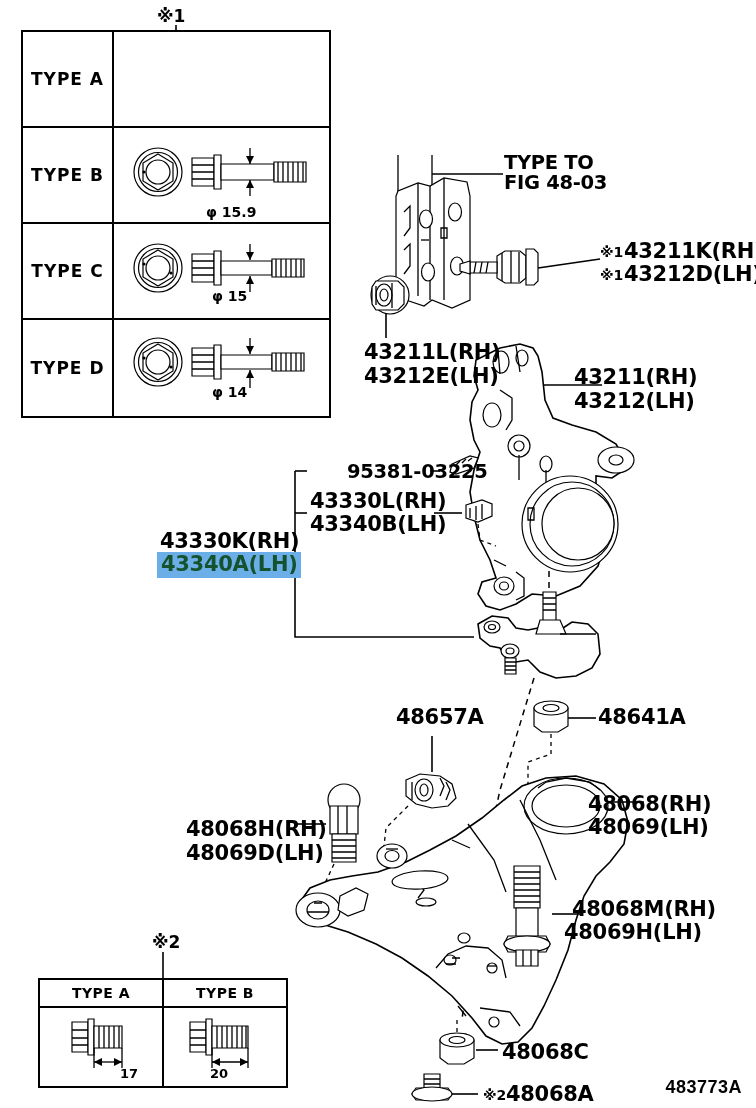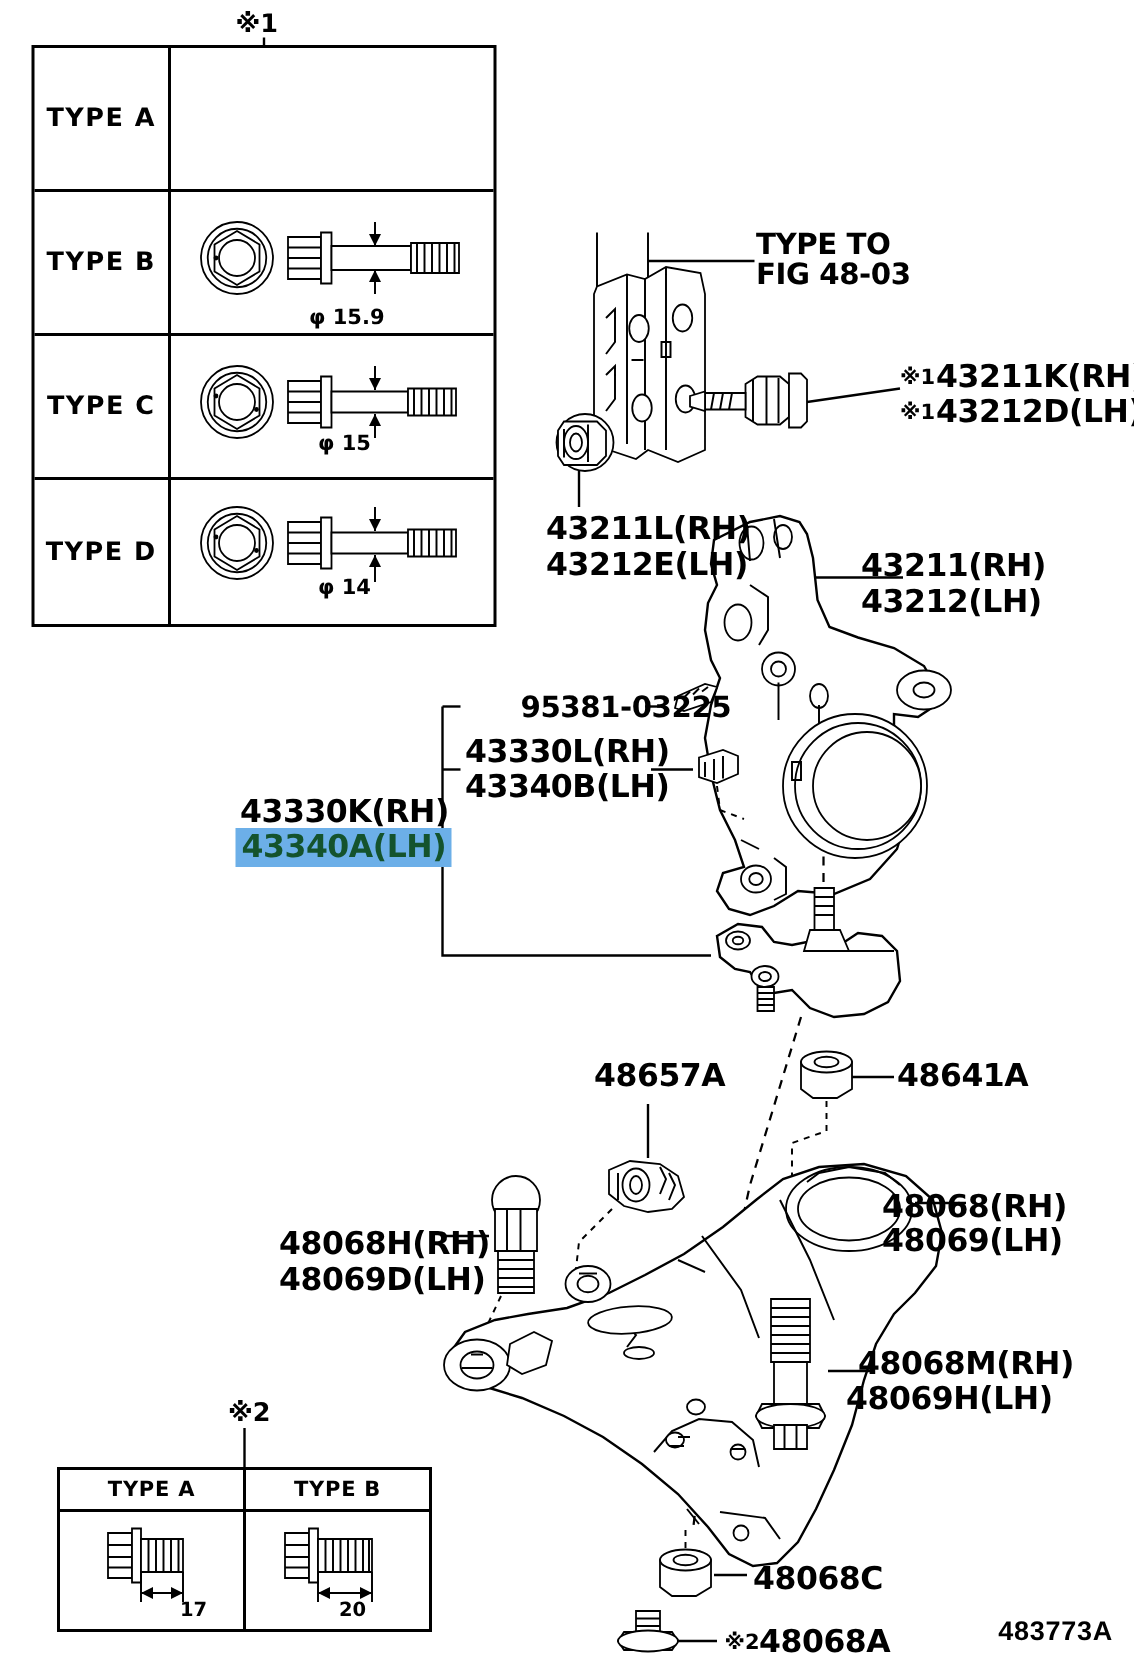--- a/index.html
+++ b/index.html
@@ -527,20 +527,20 @@
           <path class="fillw-t" d="M26,14 L42,14 L42,44 L26,44 Z"></path>
           <path class="ln-th" d="M26,22 L42,22 M26,30 L42,30 M26,37 L42,37"></path>
           <path class="fillw-t" d="M42,11 L48,11 L48,47 L42,47 Z"></path>
           <path class="fillw-t" d="M48,18 L84,18 L84,40 L48,40 Z"></path>
           <path class="ln-th" d="M53,18 L53,40 M58,18 L58,40 M63,18 L63,40 M68,18 L68,40 M73,18 L73,40 M78,18 L78,40 M82,18 L82,40"></path>
           <path class="ln-th" d="M48,40 L48,60 M84,40 L84,60"></path>
           <path class="ln-th" d="M48,54 L84,54"></path>
           <polygon class="fillk" points="48,54 56,50 56,58"></polygon>
           <polygon class="fillk" points="84,54 76,50 76,58"></polygon>
         </svg>
-        <div class="dim-num" style="left:62px; top:58px;">20</div>
+        <div class="dim-num" style="left:46px; top:58px;">20</div>
       </div>
     </div>
   </div>
 
   <div id="figure-id">483773A</div>
 
 </div>
 
 </body></html>

